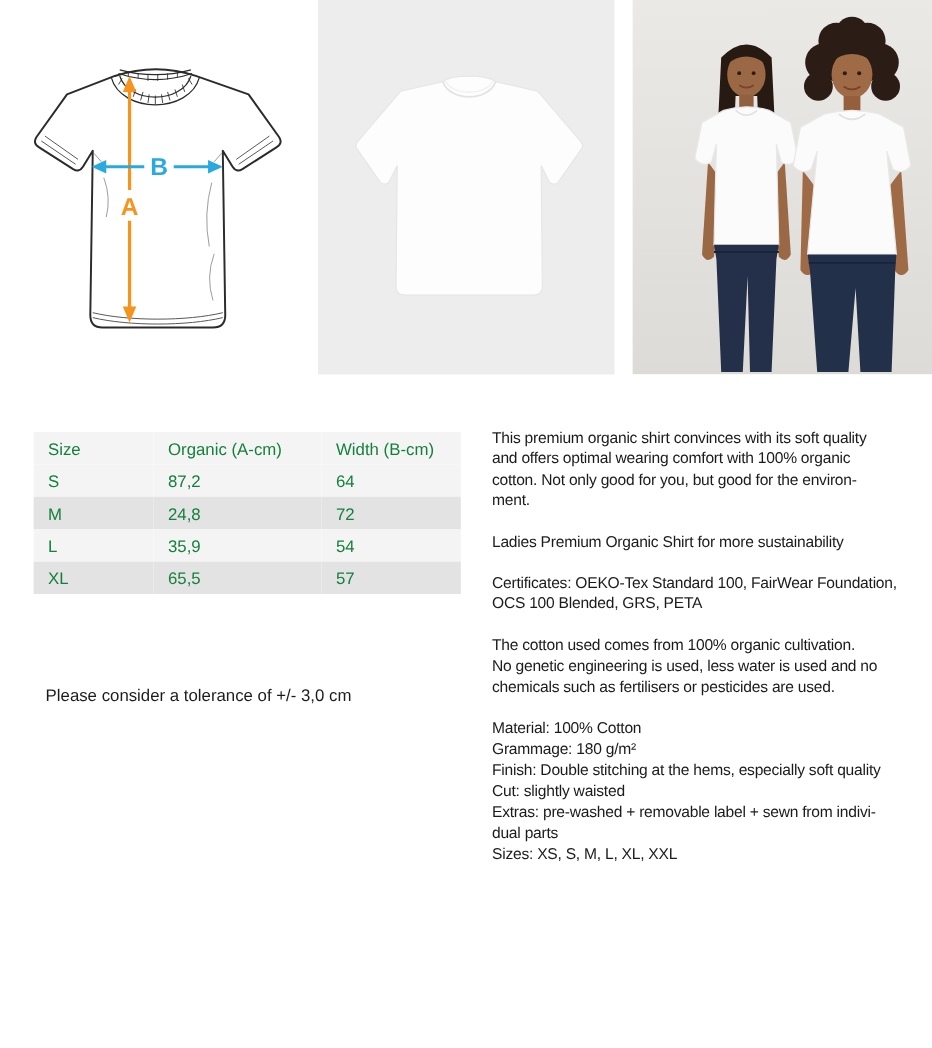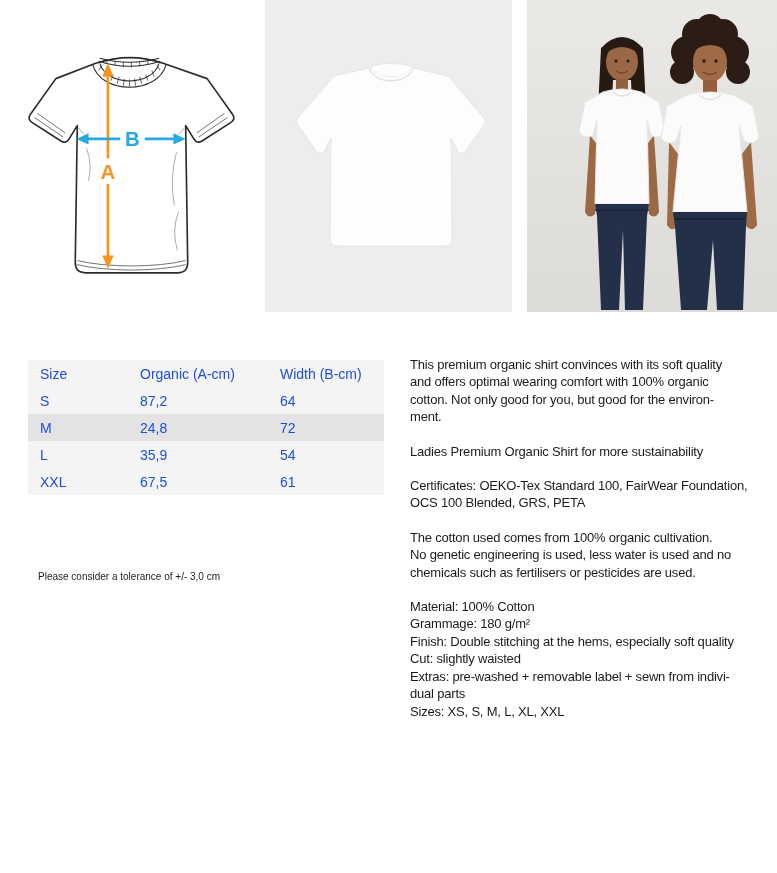--- a/index.html
+++ b/index.html
@@ -7,28 +7,28 @@
         font-family:"Liberation Sans",sans-serif;}
 
   
   .panel-diagram{position:absolute;left:25px;top:50px;width:215px;height:230px;}
   .panel-product{position:absolute;left:265px;top:0;width:247px;height:312px;background:#ededed;}
   .panel-models{position:absolute;left:527px;top:0;width:250px;height:312px;}
   .panel-product svg,.panel-models svg,.panel-diagram svg{display:block;width:100%;height:100%;}
 
   
   .size-table{position:absolute;left:28px;top:360px;width:356px;border-collapse:collapse;
-              font-size:14px;color:#1d4ed8;table-layout:fixed;}
+              font-size:14px;color:#15803d;table-layout:fixed;}
   .size-table td,.size-table th{height:27px;padding:0 0 0 12px;text-align:left;
               font-weight:normal;vertical-align:middle;}
   .size-table thead tr{background:#f4f4f4;}
   .size-table tbody tr.row-dark{background:#e3e3e3;}
   .size-table tbody tr.row-light{background:#f4f4f4;}
 
-  .tolerance{position:absolute;left:38px;top:571px;font-size:10px;color:#1c1c1c;}
+  .tolerance{position:absolute;left:38px;top:571px;font-size:14px;color:#1c1c1c;}
 
   
   .description{position:absolute;left:410px;top:356px;width:372px;font-size:13px;
                line-height:17.4px;color:#1b1b1b;letter-spacing:-0.2px;}
   .description p{margin:0 0 17px 0;white-space:pre-line;}
 </style>
 </head>
 <body>
 
 <div class="page">
@@ -190,24 +190,24 @@
       <tr class="row-dark">
         <td>M</td>
         <td>24,8</td>
         <td>72</td>
       </tr>
       <tr class="row-light">
         <td>L</td>
         <td>35,9</td>
         <td>54</td>
       </tr>
-      <tr class="row-light">
-        <td>XXL</td>
-        <td>67,5</td>
-        <td>61</td>
+      <tr class="row-dark">
+        <td>XL</td>
+        <td>65,5</td>
+        <td>57</td>
       </tr>
     </tbody>
   </table>
 
   <div class="tolerance">Please consider a tolerance of +/- 3,0 cm</div>
 
   <div class="description">
     <p>This premium organic shirt convinces with its soft quality
 and offers optimal wearing comfort with 100% organic
 cotton. Not only good for you, but good for the environ-

